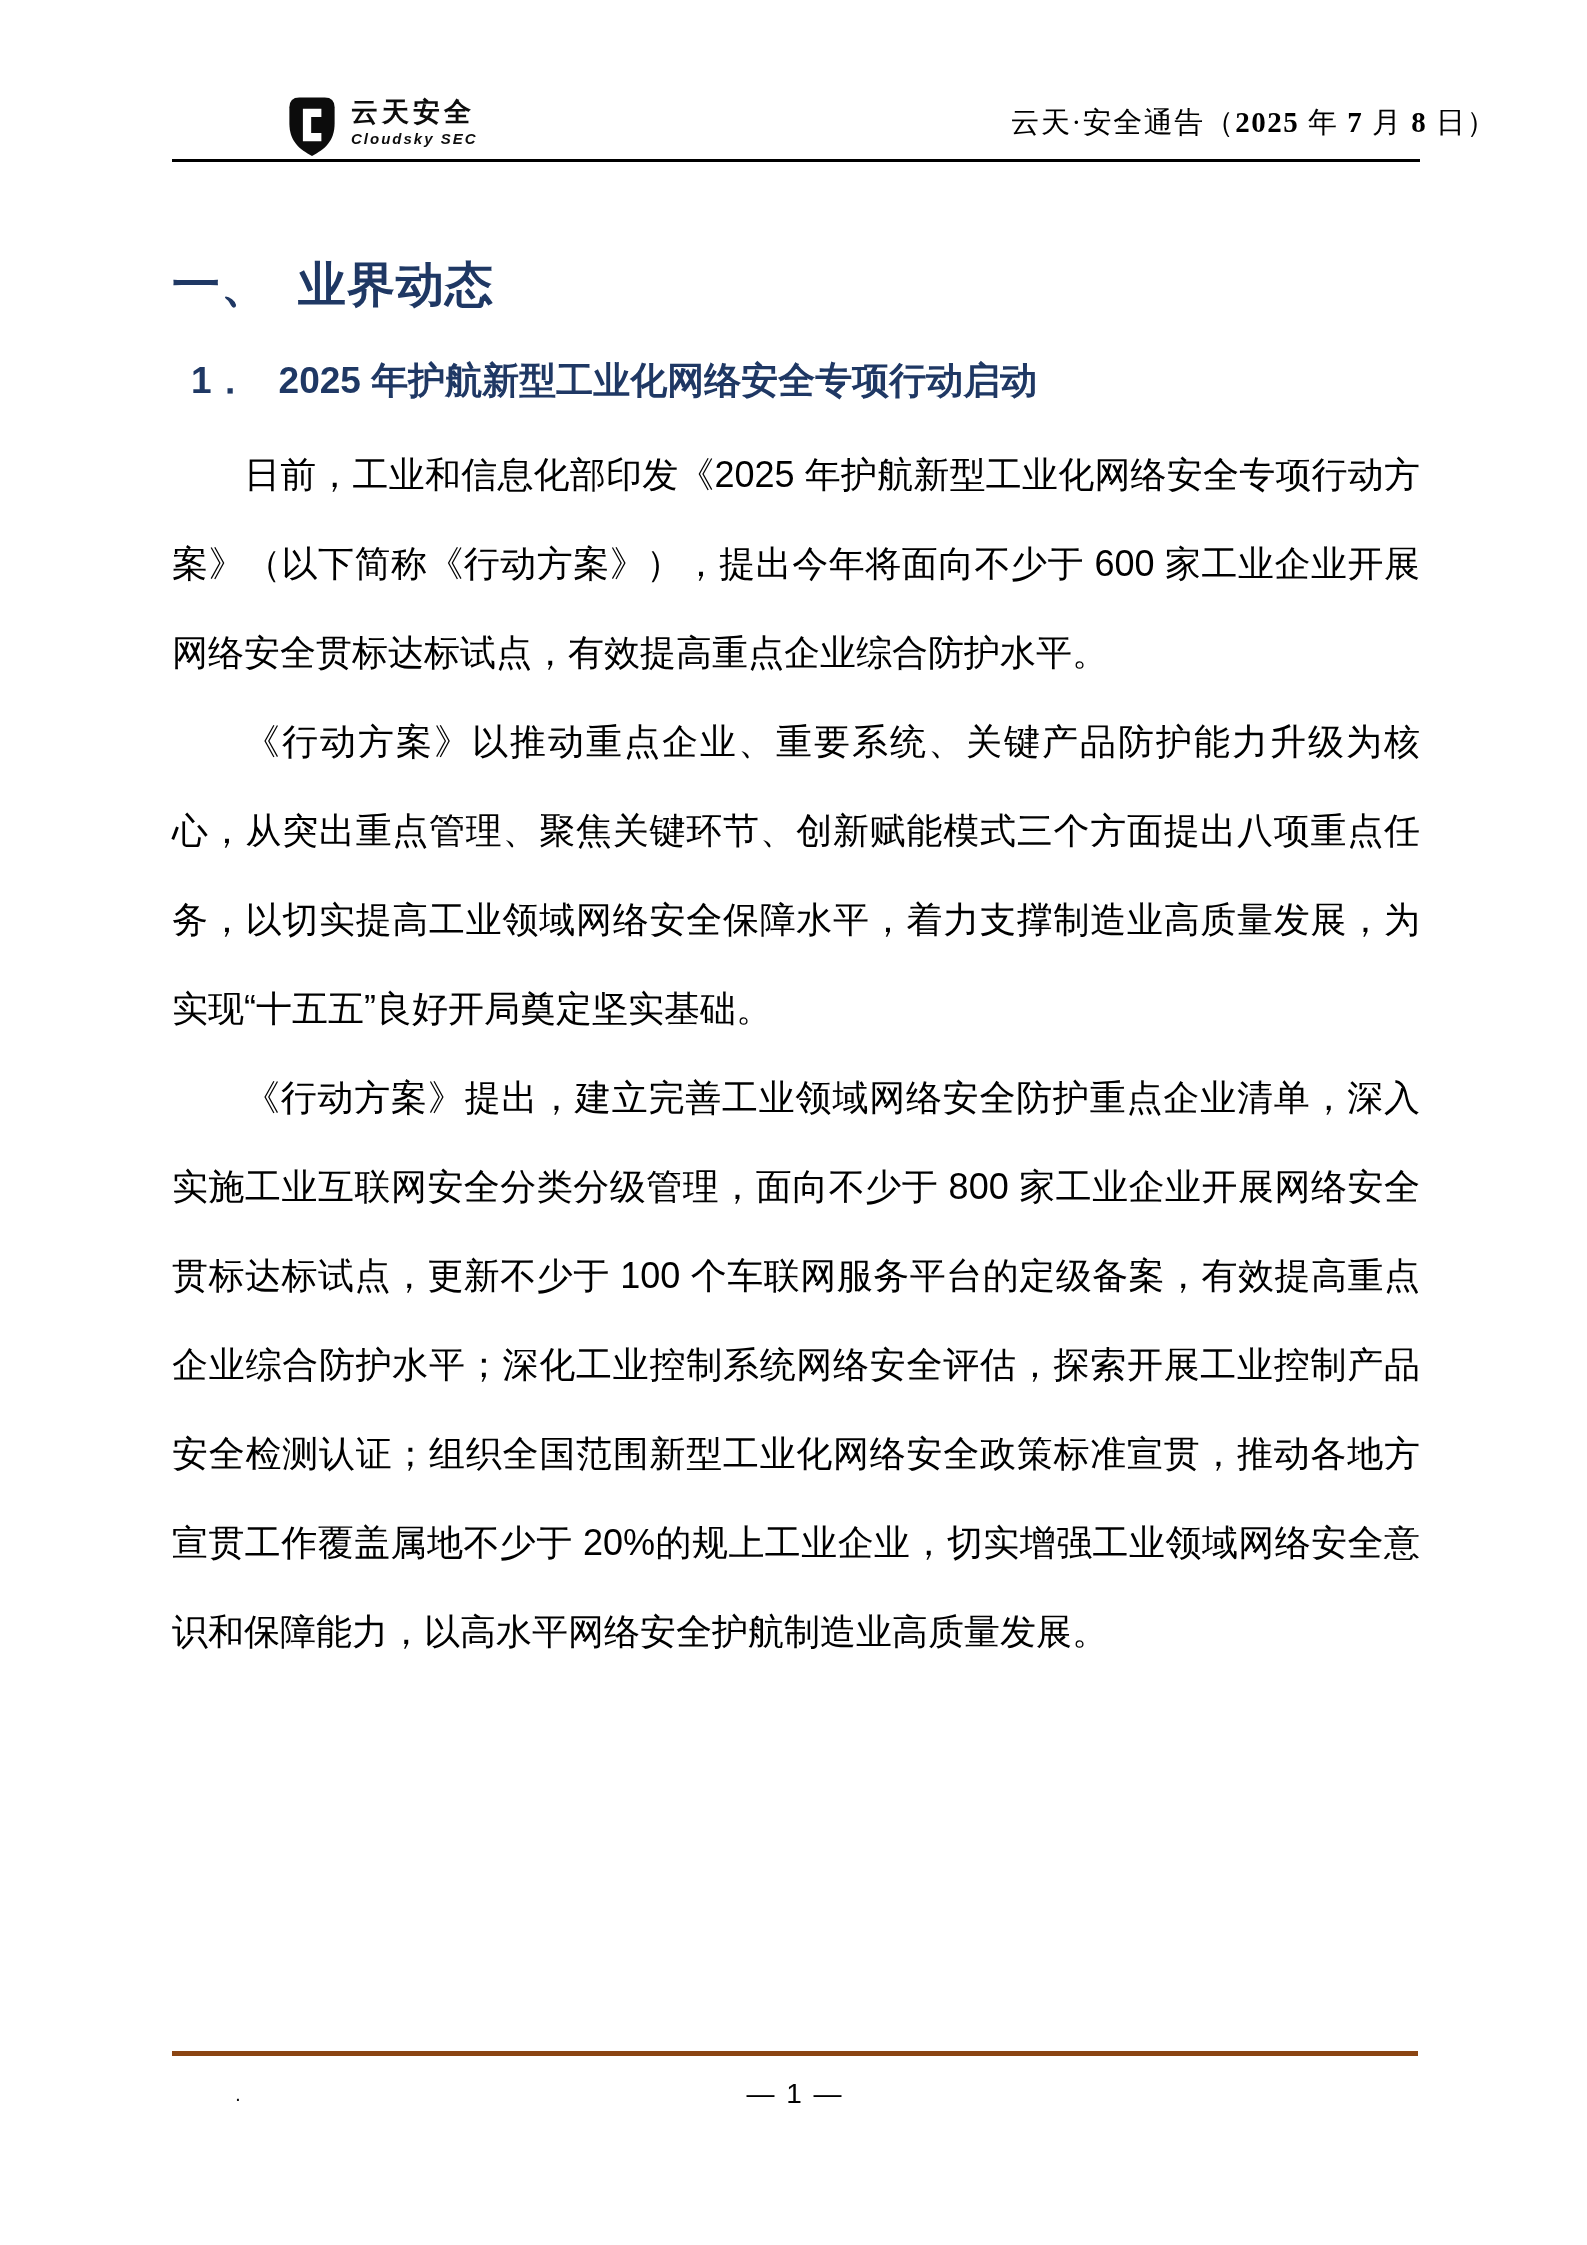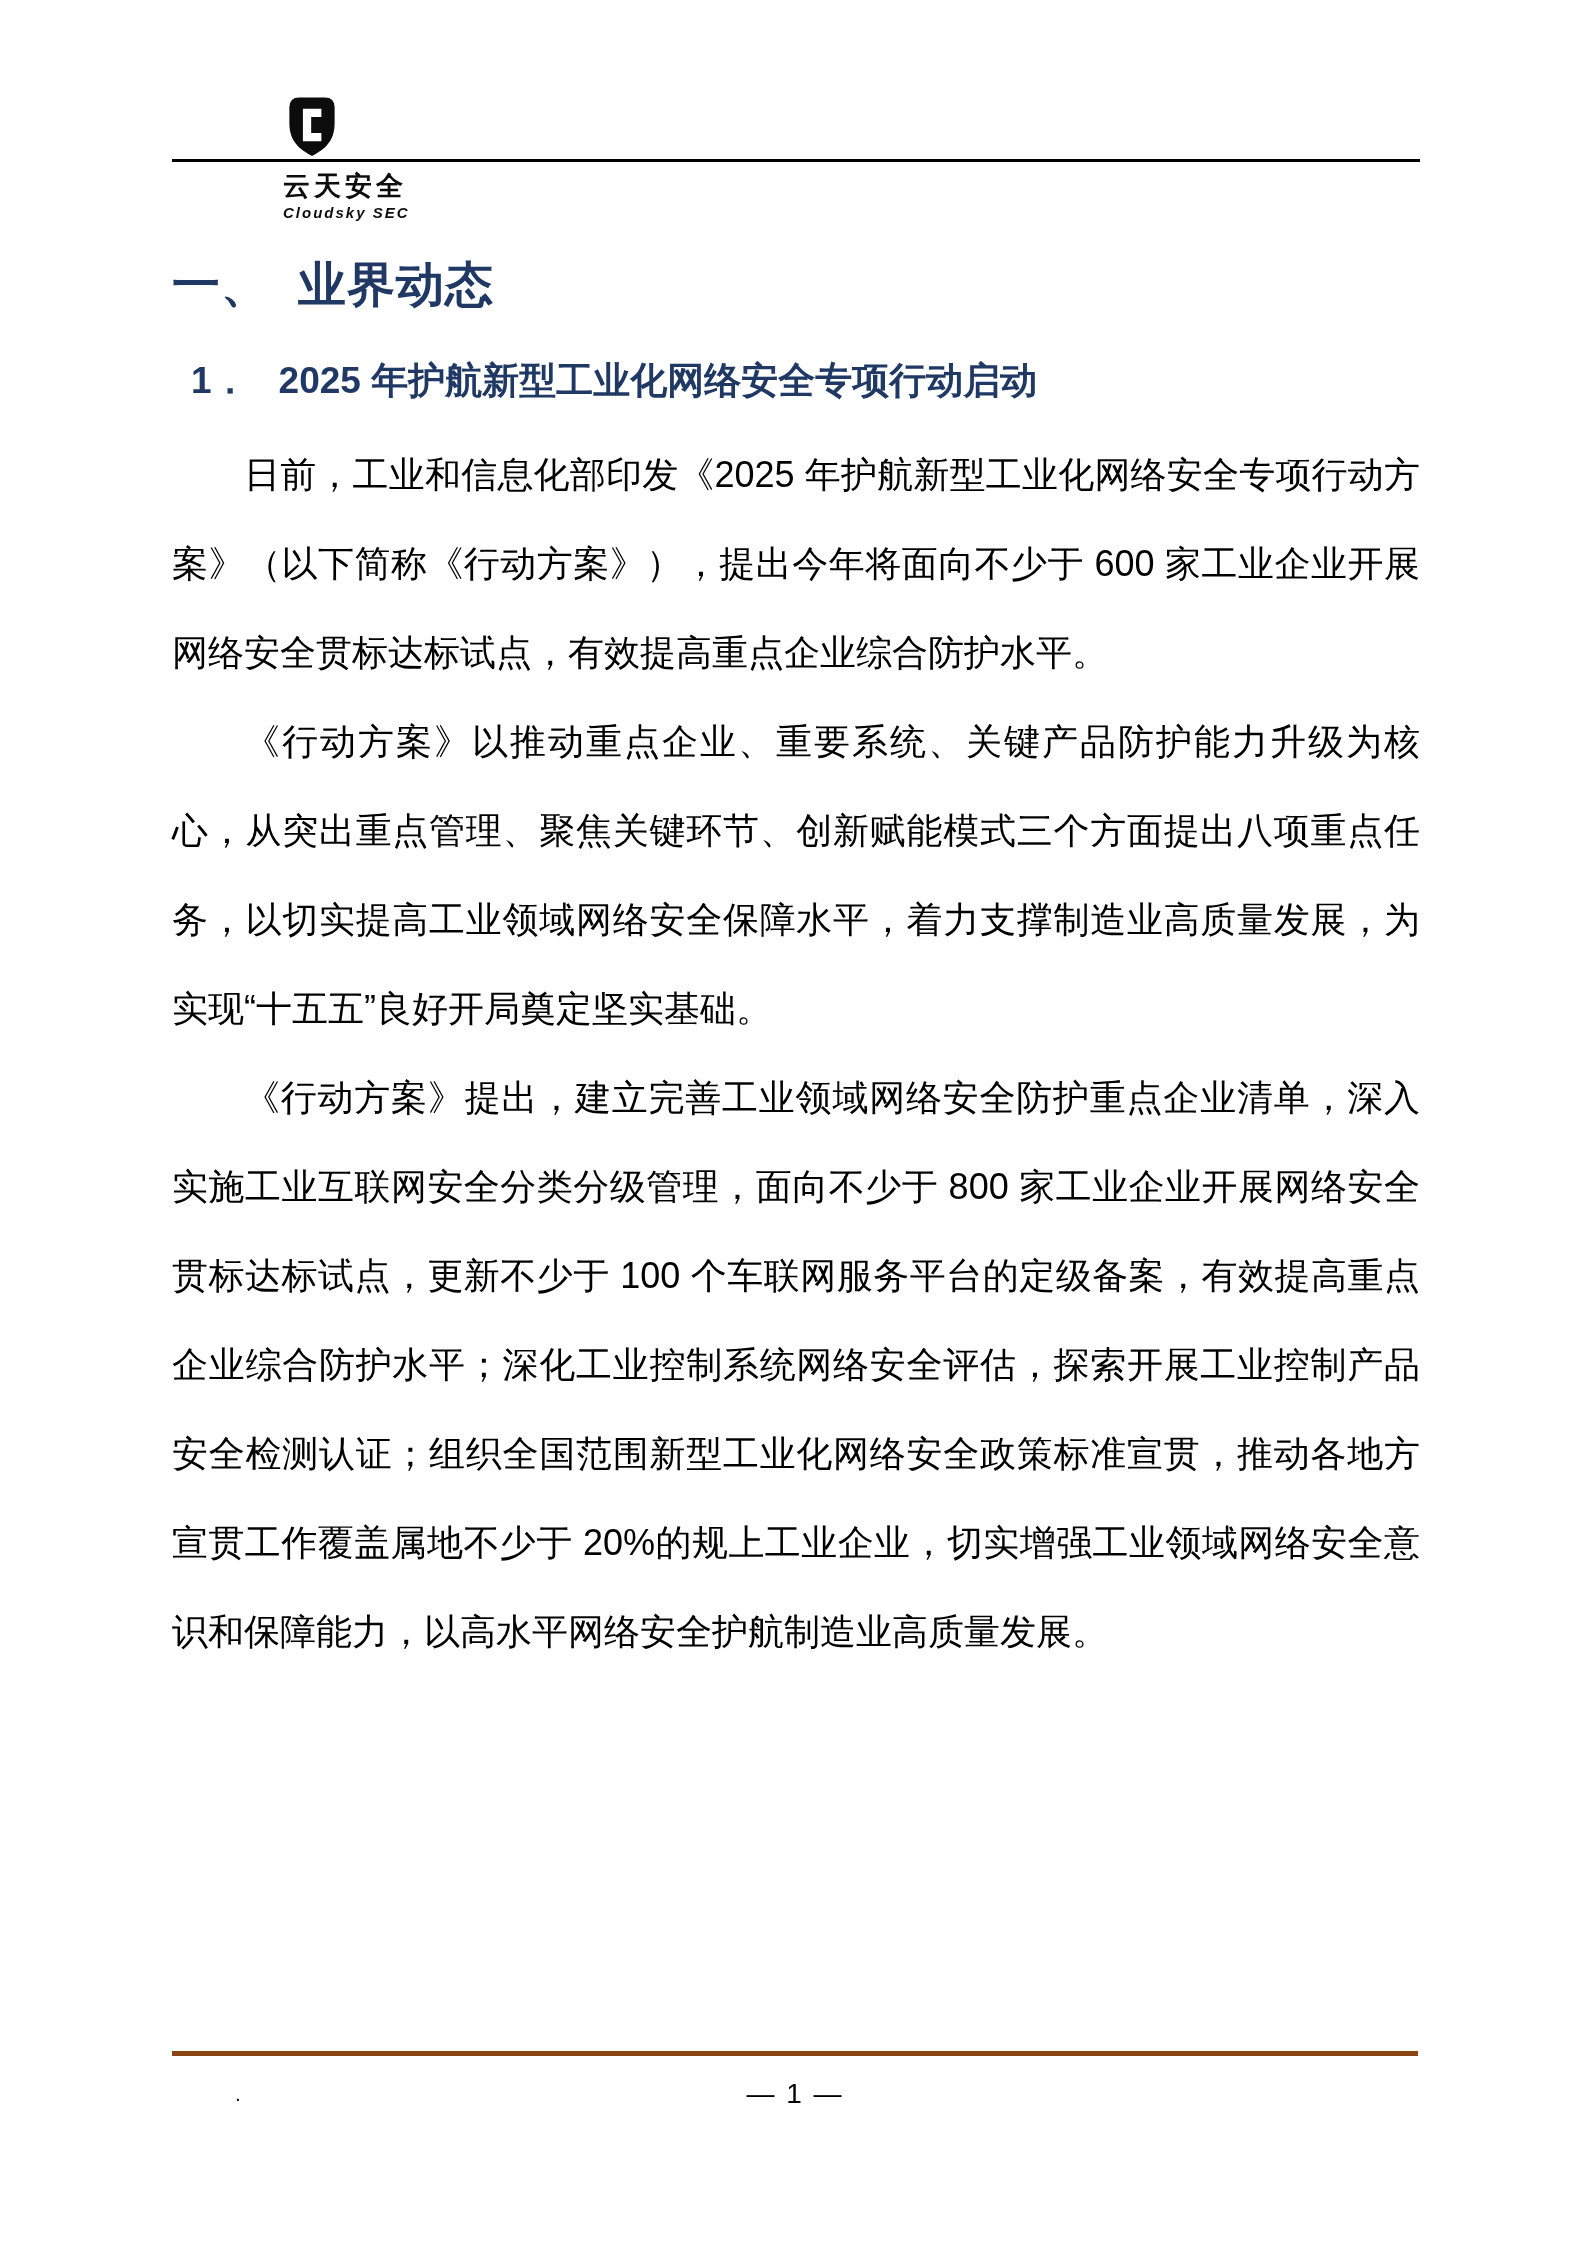--- a/index.html
+++ b/index.html
@@ -21,21 +21,21 @@
     overflow:hidden;
   }
   
   .doc-header{
     display:flex;
     align-items:flex-start;
     justify-content:space-between;
     padding:93px 90px 0 283px;
     height:159px;
   }
-  .logo{display:flex;align-items:flex-start;gap:10px;flex-direction:column;}
+  .logo{display:flex;align-items:flex-start;gap:10px;}
   .logo svg{display:block;}
   .logo-text{padding-top:4px;}
   .logo-cn{
     font-size:27px;font-weight:900;letter-spacing:4px;color:#0d0d0d;
     font-family:"Liberation Sans",sans-serif;line-height:1.15;
   }
   .logo-en{
     font-size:15px;font-weight:700;font-style:italic;letter-spacing:2px;
     color:#0d0d0d;line-height:1.2;margin-top:2px;
     font-family:"Liberation Sans",sans-serif;
@@ -120,20 +120,23 @@
         <svg width="58" height="64" viewBox="0 0 100 116" aria-hidden="true">
           <path d="M50 114 C 28 103, 9 88, 9 55 L 9 26 Q 9 8 27 8 L 73 8 Q 91 8 91 26 L 91 55 C 91 88, 72 103, 50 114 Z" fill="#0c0c0c"></path>
           <path d="M67 36 H 41 V 80 H 67" fill="none" stroke="#ffffff" stroke-width="15"></path>
         </svg>
       </span>
       <div class="logo-text">
         <div class="logo-cn">云天安全</div>
         <div class="logo-en">Cloudsky SEC</div>
       </div>
     </div>
+    <div class="header-title">
+      <span>云天·安全通告（</span><span class="num">2025</span><span> 年 </span><span class="num">7</span><span> 月 </span><span class="num">8</span><span> 日）</span>
+    </div>
   </header>
 
   <div class="header-rule"></div>
 
   <main class="content">
     <h1 class="section-heading">
       <span class="sec-num">一、</span><span class="sec-title">业界动态</span>
     </h1>
 
     <h2 class="article-heading">

